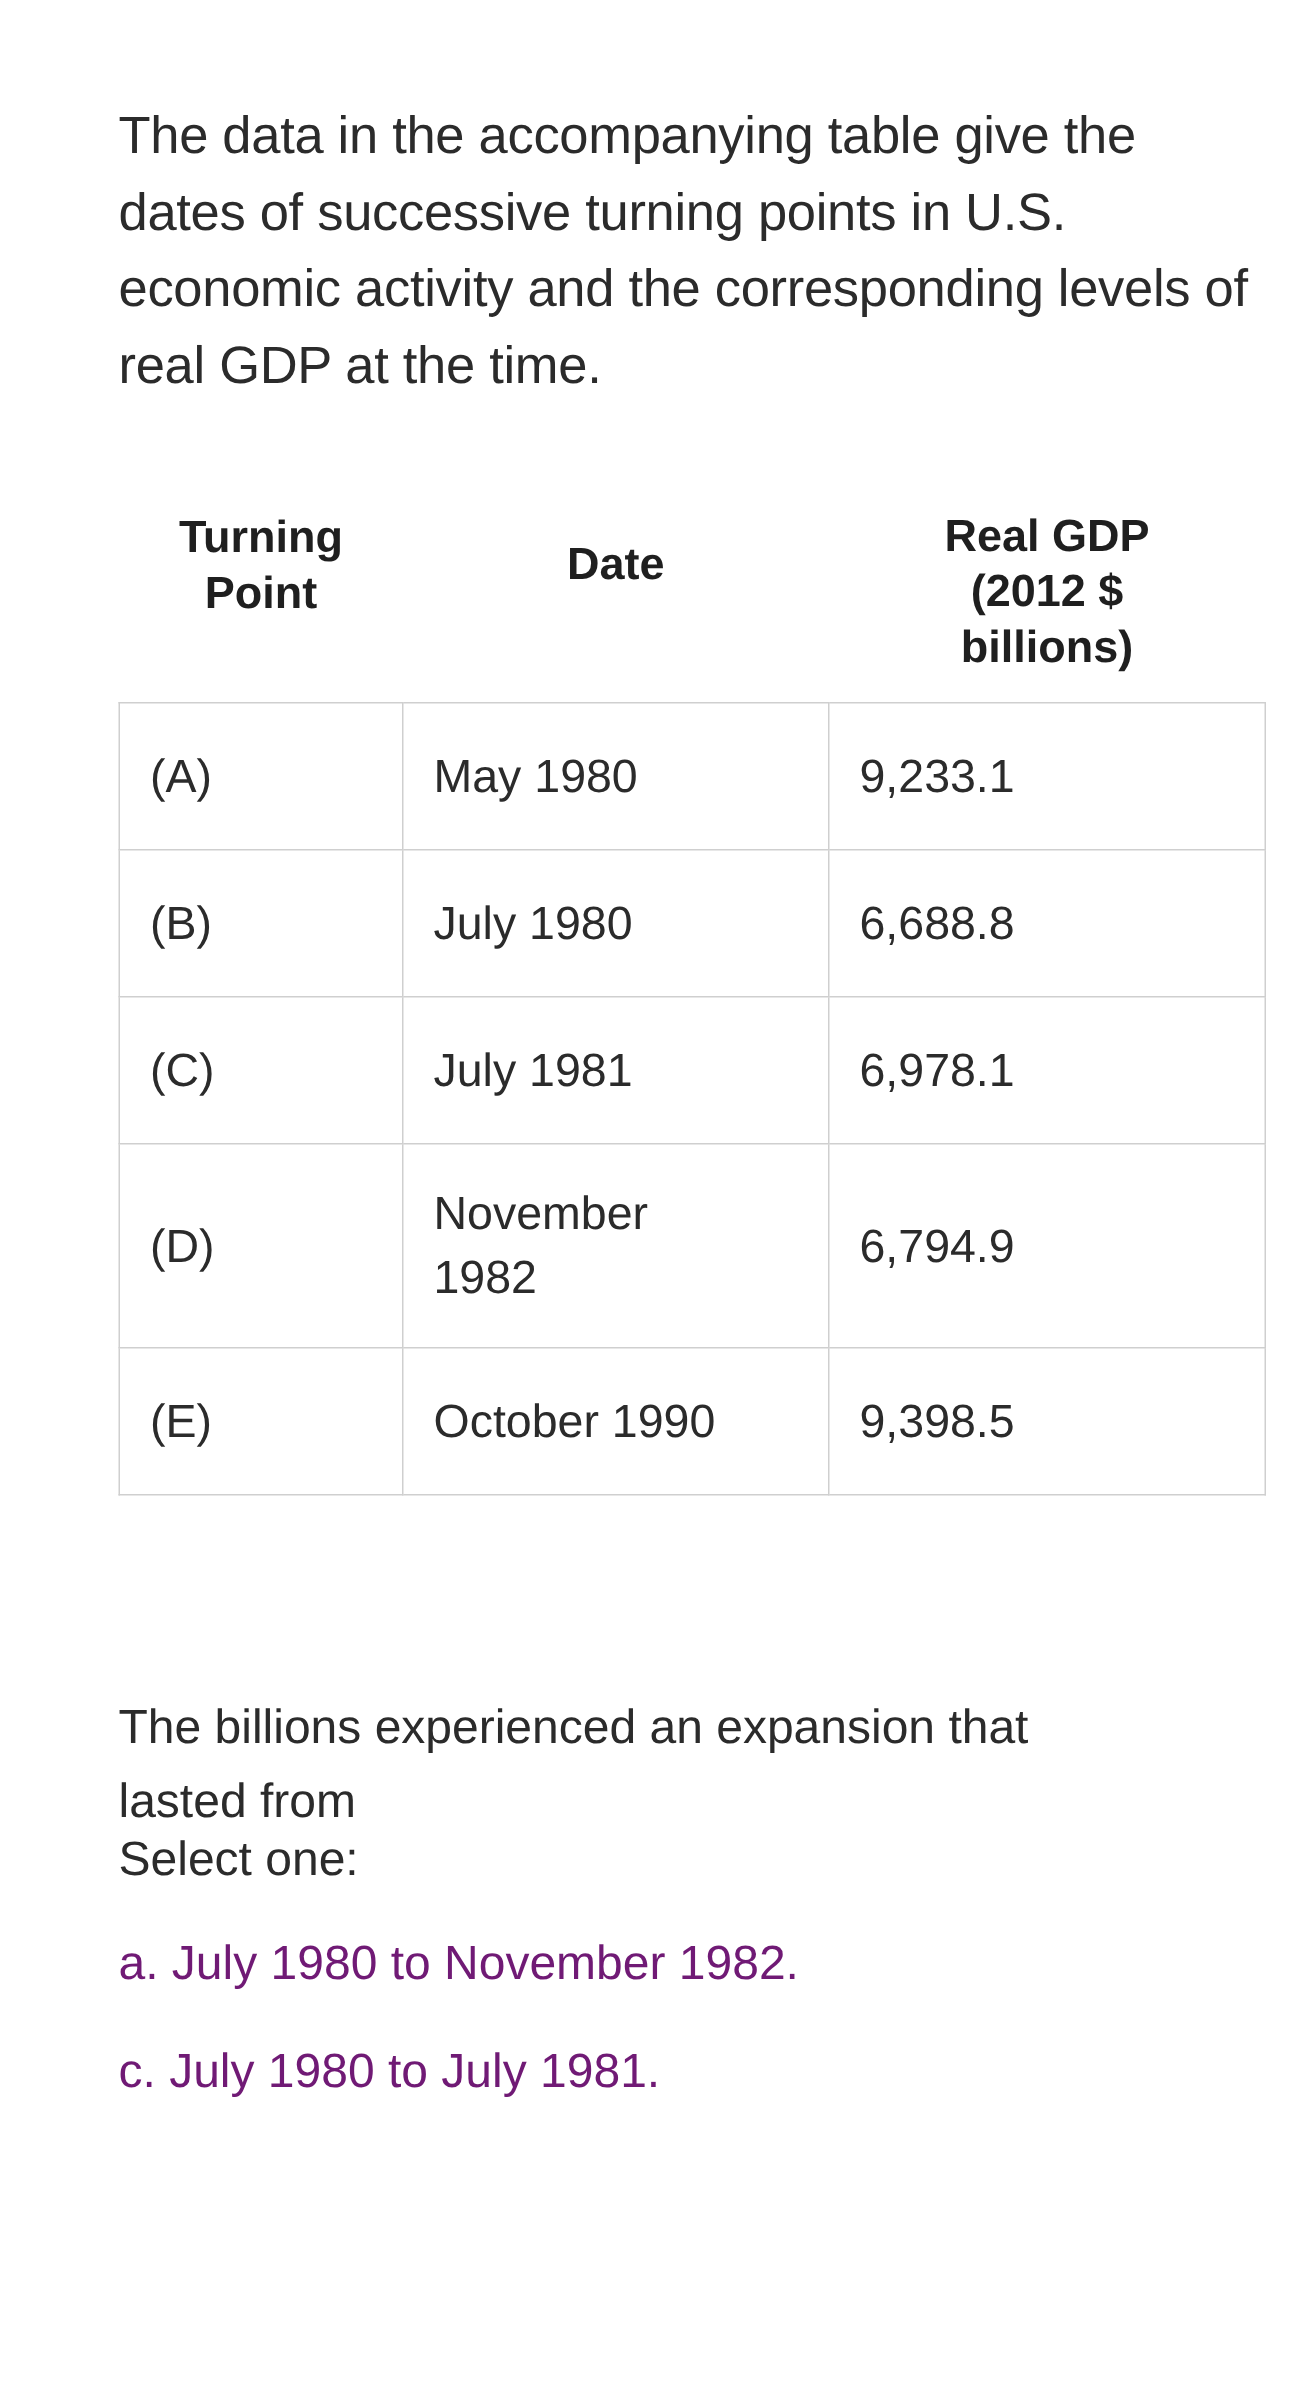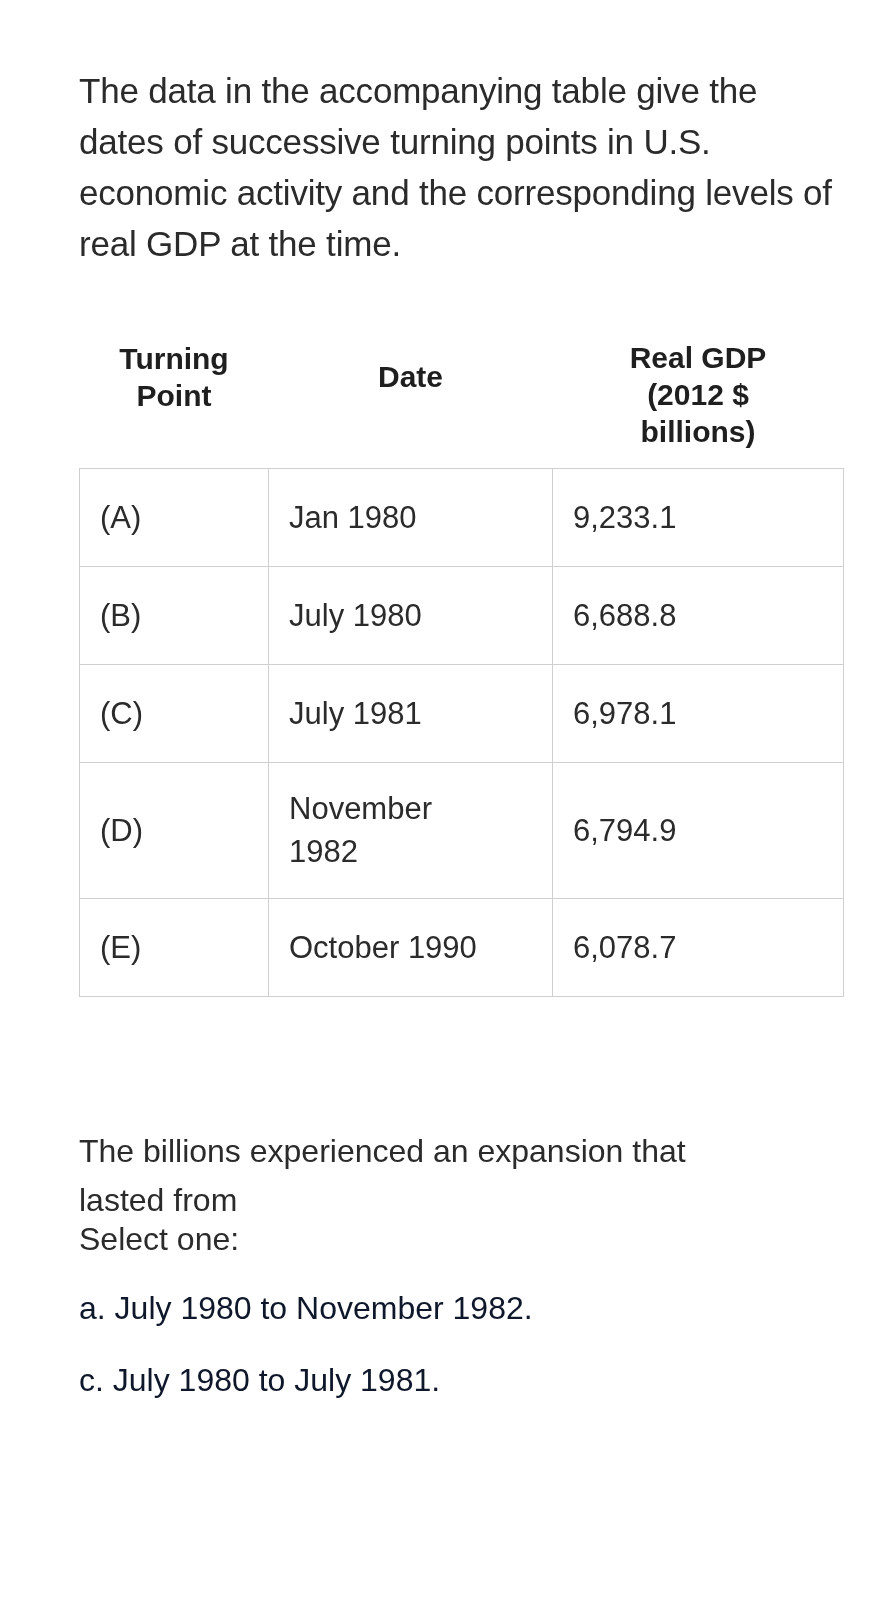--- a/index.html
+++ b/index.html
@@ -111,21 +111,21 @@
     left: 79px;
     top: 1288px;
     width: 760px;
     margin: 0;
     padding: 0;
     list-style: none;
   }
   .options li {
     font-size: 32px;
     line-height: 40px;
-    color: #0f172a;
+    color: #701a75;
     font-weight: 400;
     margin: 0 0 32px 0;
     white-space: nowrap;
   }
   .options li:last-child { margin-bottom: 0; }
 </style>
 </head>
 <body>
 
 <div class="page">
@@ -148,21 +148,21 @@
         <th>
           <span class="nowrap-2">Real GDP</span>
           <span class="nowrap-2">(2012 $</span>
           <span class="nowrap-2">billions)</span>
         </th>
       </tr>
     </thead>
     <tbody>
       <tr>
         <td>(A)</td>
-        <td>Jan 1980</td>
+        <td>May 1980</td>
         <td>9,233.1</td>
       </tr>
       <tr>
         <td>(B)</td>
         <td>July 1980</td>
         <td>6,688.8</td>
       </tr>
       <tr>
         <td>(C)</td>
         <td>July 1981</td>
@@ -172,21 +172,21 @@
         <td>(D)</td>
         <td>
           <span class="nowrap-2">November</span>
           <span class="nowrap-2">1982</span>
         </td>
         <td>6,794.9</td>
       </tr>
       <tr>
         <td>(E)</td>
         <td>October 1990</td>
-        <td>6,078.7</td>
+        <td>9,398.5</td>
       </tr>
     </tbody>
   </table>
 
   <p class="question">The billions experienced an expansion that lasted from</p>
 
   <div class="select-one">Select one:</div>
 
   <ul class="options">
     <li>a. July 1980 to November 1982.</li>

